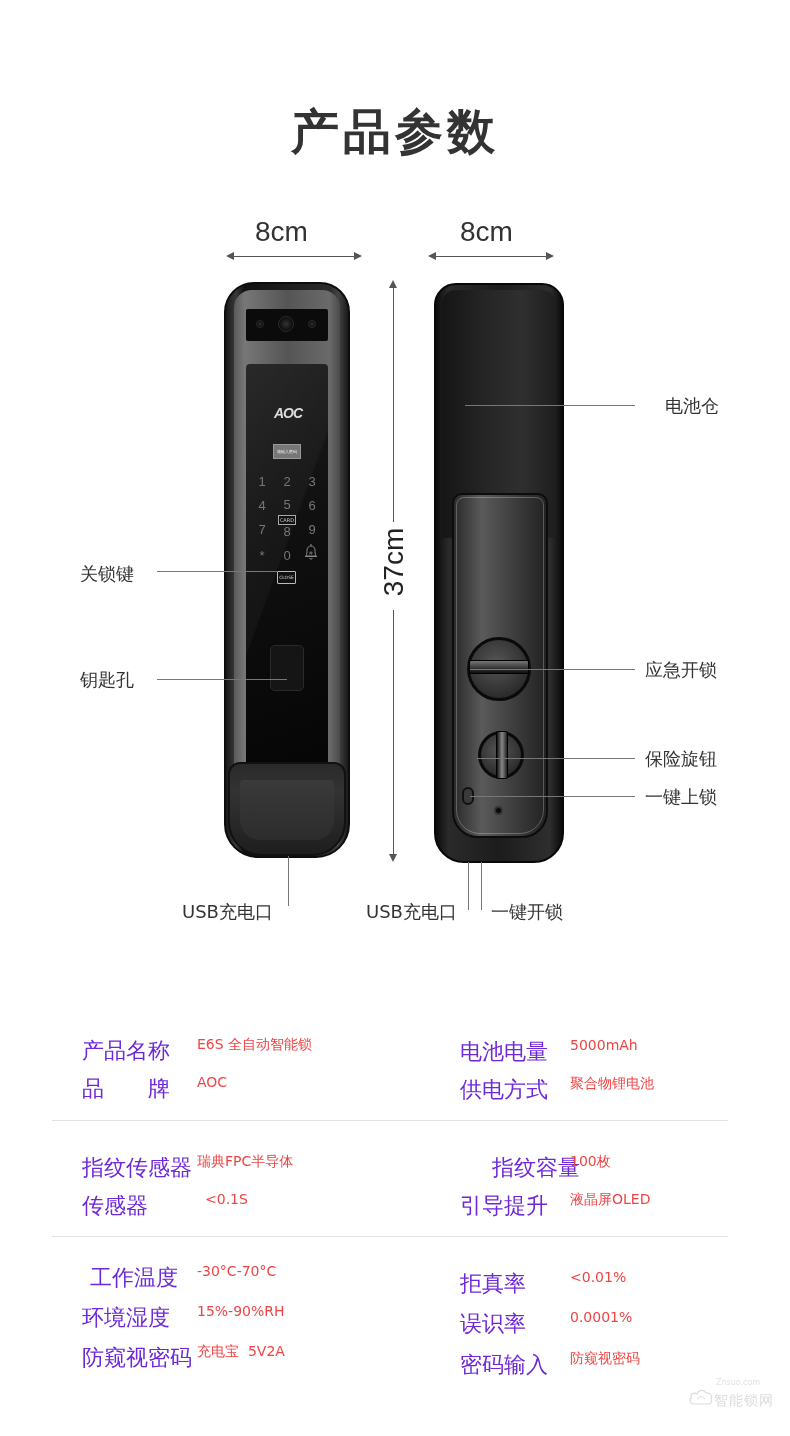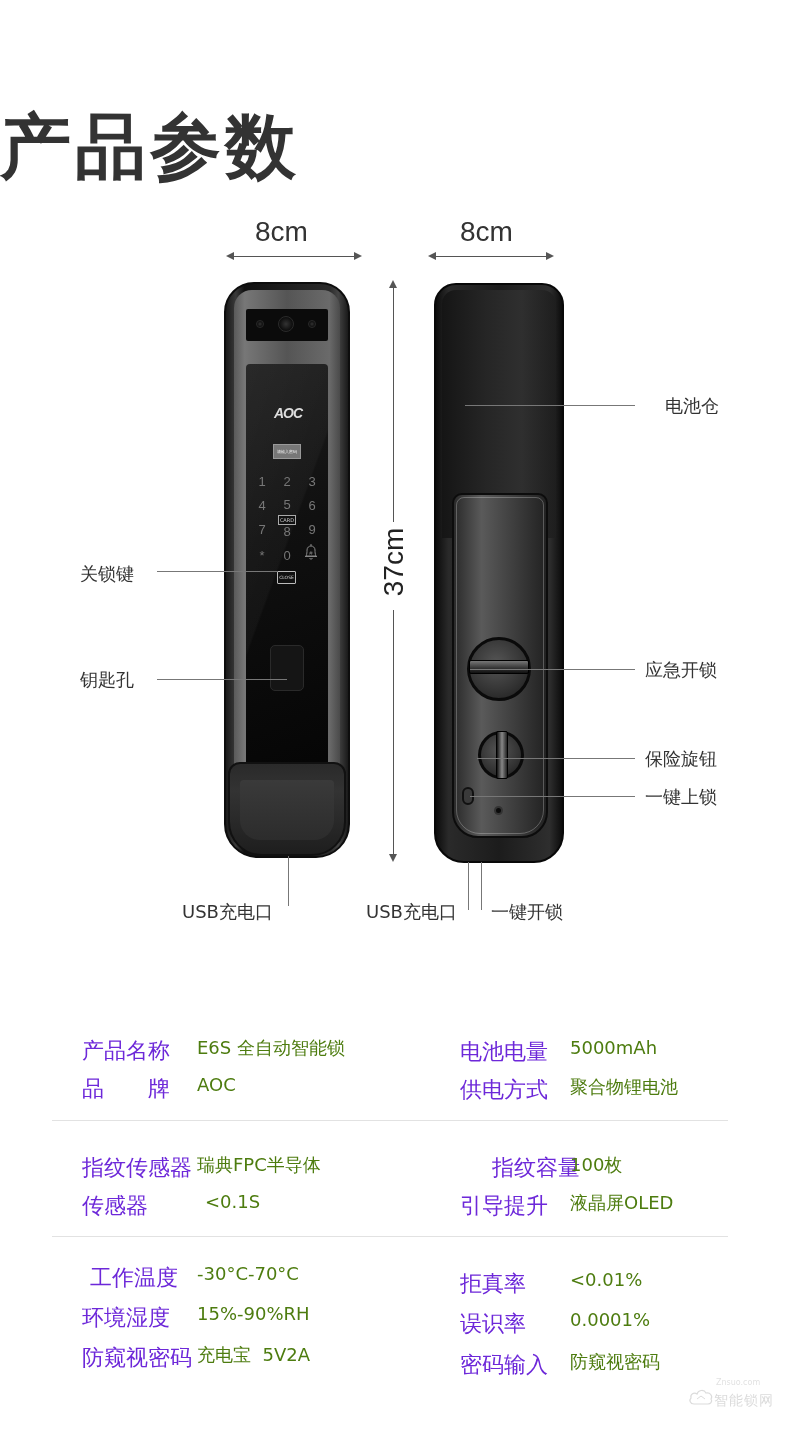--- a/index.html
+++ b/index.html
@@ -1,20 +1,20 @@
 <!DOCTYPE html>
 <html><head>
 <meta charset="utf-8">
 <style>
   * { margin: 0; padding: 0; box-sizing: border-box; }
   html, body { width: 790px; height: 1436px; background: #ffffff; overflow: hidden; }
   body { position: relative; font-family: "DejaVu Sans", "Liberation Sans", sans-serif; color: #333; }
 
-  .title { position: absolute; left: 0; width: 790px; top: 100px; 
-    font-size: 71px; font-weight: bold; color: #333333; letter-spacing: 4px; }
+  .title { position: absolute; left: 0; width: 790px; top: 100px; text-align: center;
+    font-size: 48px; font-weight: bold; color: #333333; letter-spacing: 4px; }
 
   .dim-label { position: absolute; font-size: 28px; color: #333; font-family: "Liberation Sans", sans-serif; }
   .hline { position: absolute; height: 1px; background: #555; }
   .vline { position: absolute; width: 1px; background: #555; }
   .arrow-l { position: absolute; width: 0; height: 0; border-top: 4px solid transparent; border-bottom: 4px solid transparent; border-right: 8px solid #555; }
   .arrow-r { position: absolute; width: 0; height: 0; border-top: 4px solid transparent; border-bottom: 4px solid transparent; border-left: 8px solid #555; }
   .arrow-u { position: absolute; width: 0; height: 0; border-left: 4px solid transparent; border-right: 4px solid transparent; border-bottom: 8px solid #555; }
   .arrow-d { position: absolute; width: 0; height: 0; border-left: 4px solid transparent; border-right: 4px solid transparent; border-top: 8px solid #555; }
 
   .vert-label { position: absolute; font-size: 28px; color: #222; transform: rotate(-90deg); transform-origin: center; white-space: nowrap; font-family: "Liberation Sans", sans-serif; }
@@ -60,21 +60,21 @@
     border-radius: 10px 10px 26px 26px; border: 2px solid #0c0c0c; }
   .back-plate-rim { position: absolute; left: 456px; top: 497px; width: 88px; height: 337px; border: 1px solid rgba(255,255,255,0.25); border-radius: 8px 8px 24px 24px; }
   .knob { position: absolute; border-radius: 50%; border: 3px solid #0a0a0a; background: radial-gradient(circle at 45% 40%, #555 0%, #333 60%, #1a1a1a 100%); }
   .knob-bar-h { position: absolute; background: linear-gradient(180deg, #777, #333 60%, #111); border: 1px solid #000; border-radius: 2px; }
   .knob-bar-v { position: absolute; background: linear-gradient(90deg, #111, #888 50%, #222); border: 1px solid #000; border-radius: 2px; }
   .pill-btn { position: absolute; left: 462px; top: 787px; width: 12px; height: 18px; border: 2px solid #111; border-radius: 6px; background: #3a3a3a; }
   .small-hole { position: absolute; left: 494px; top: 806px; width: 9px; height: 9px; border-radius: 50%; background: #0a0a0a; border: 2px solid #333; }
 
   
   .spec-label { position: absolute; font-size: 22px; color: #6d28d9; white-space: nowrap; }
-  .spec-value { position: absolute; font-size: 18px; color: #4d7c0f; white-space: nowrap; }
+  .spec-value { position: absolute; font-size: 14px; color: #ef4444; white-space: nowrap; }
   .divider { position: absolute; left: 52px; width: 676px; height: 1px; background: #e2e2e2; }
 
   .watermark { position: absolute; left: 688px; top: 1378px; width: 100px; height: 40px; opacity: 0.35; }
   .wm-text { position: absolute; left: 26px; top: 14px; font-size: 14px; color: #999; letter-spacing: 1px; white-space: nowrap; }
   .wm-url { position: absolute; left: 28px; top: 0px; font-size: 8px; color: #aaa; white-space: nowrap; }
 </style>
 </head>
 <body>
 
 <div class="title">产品参数</div>

